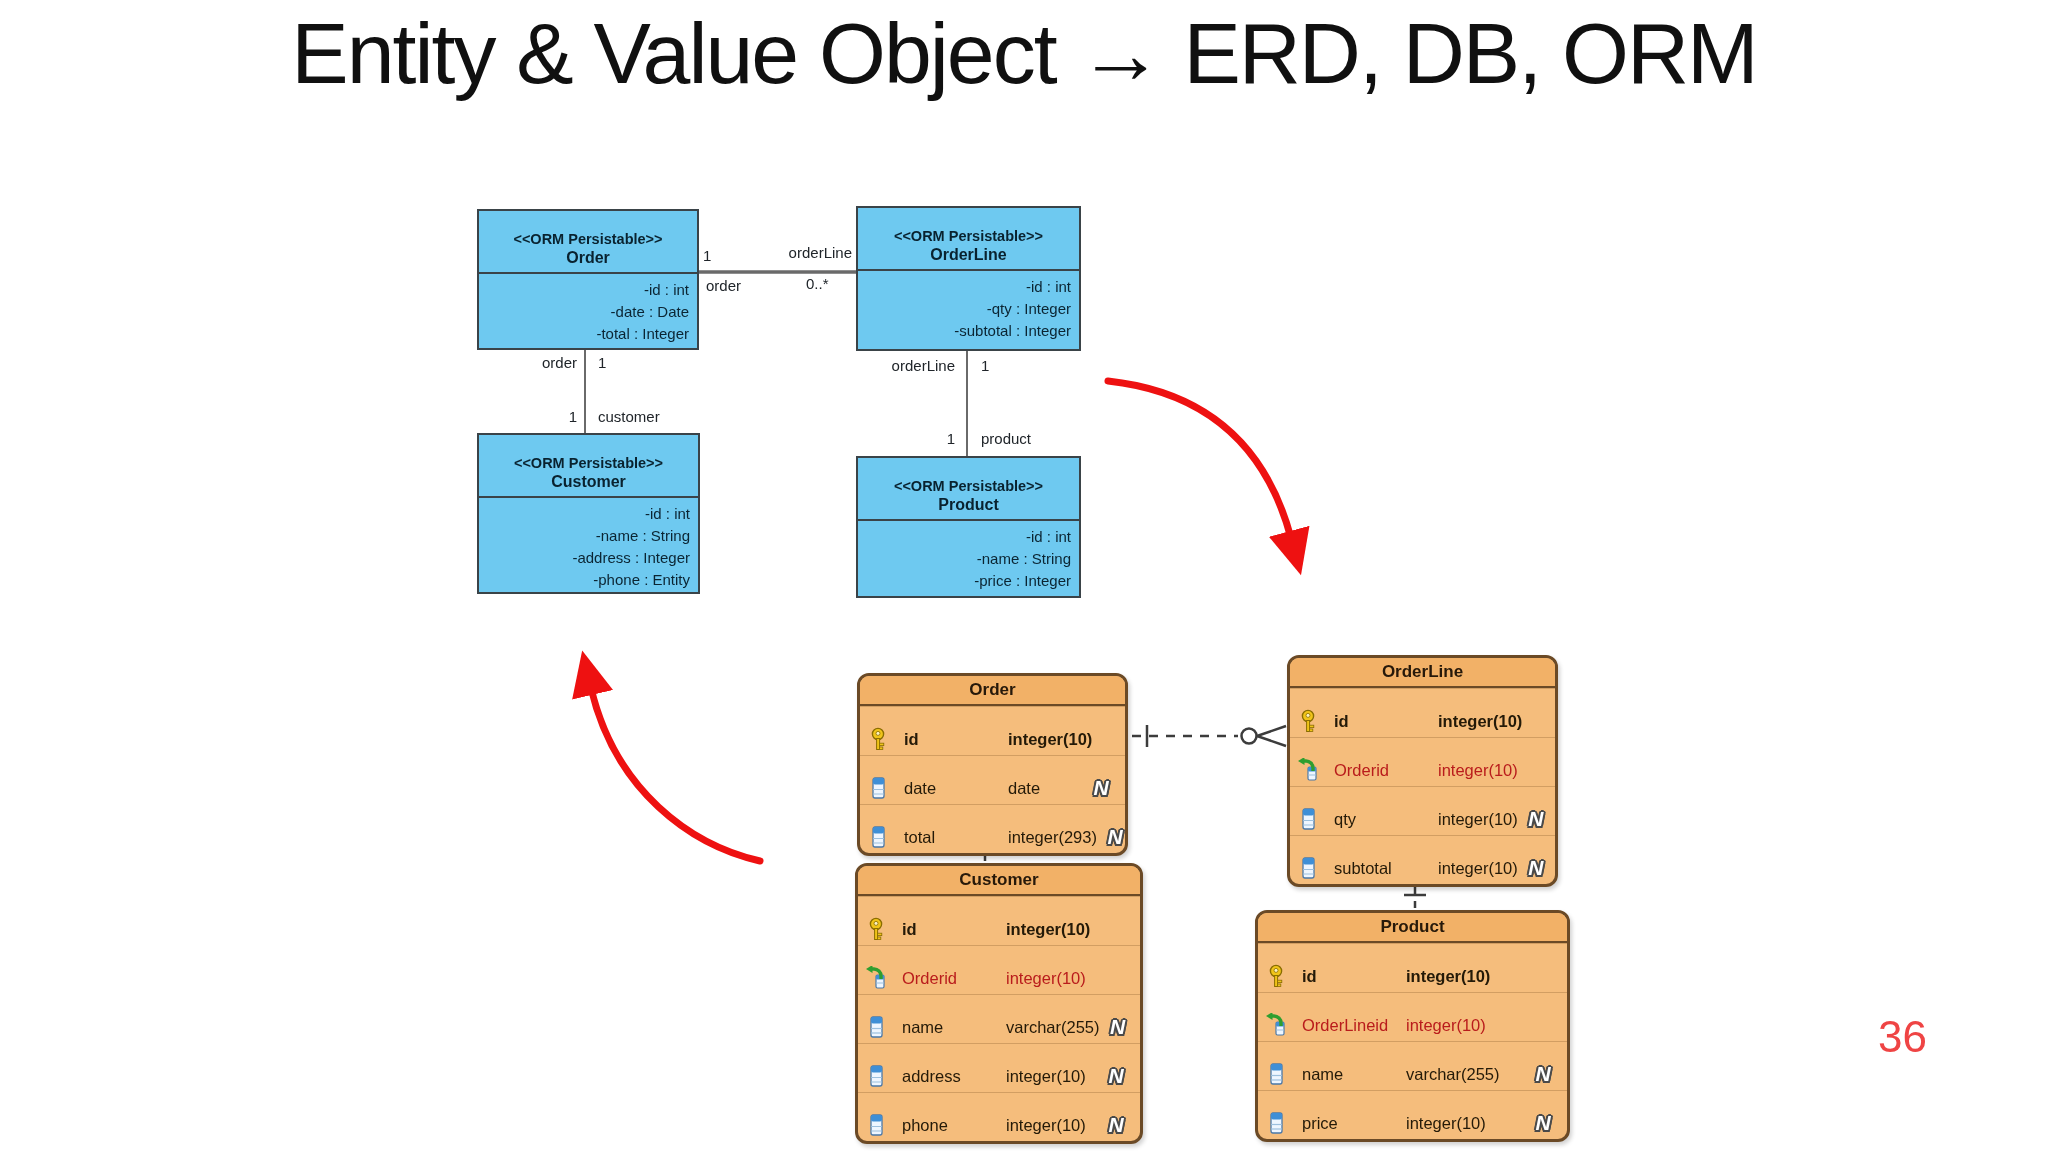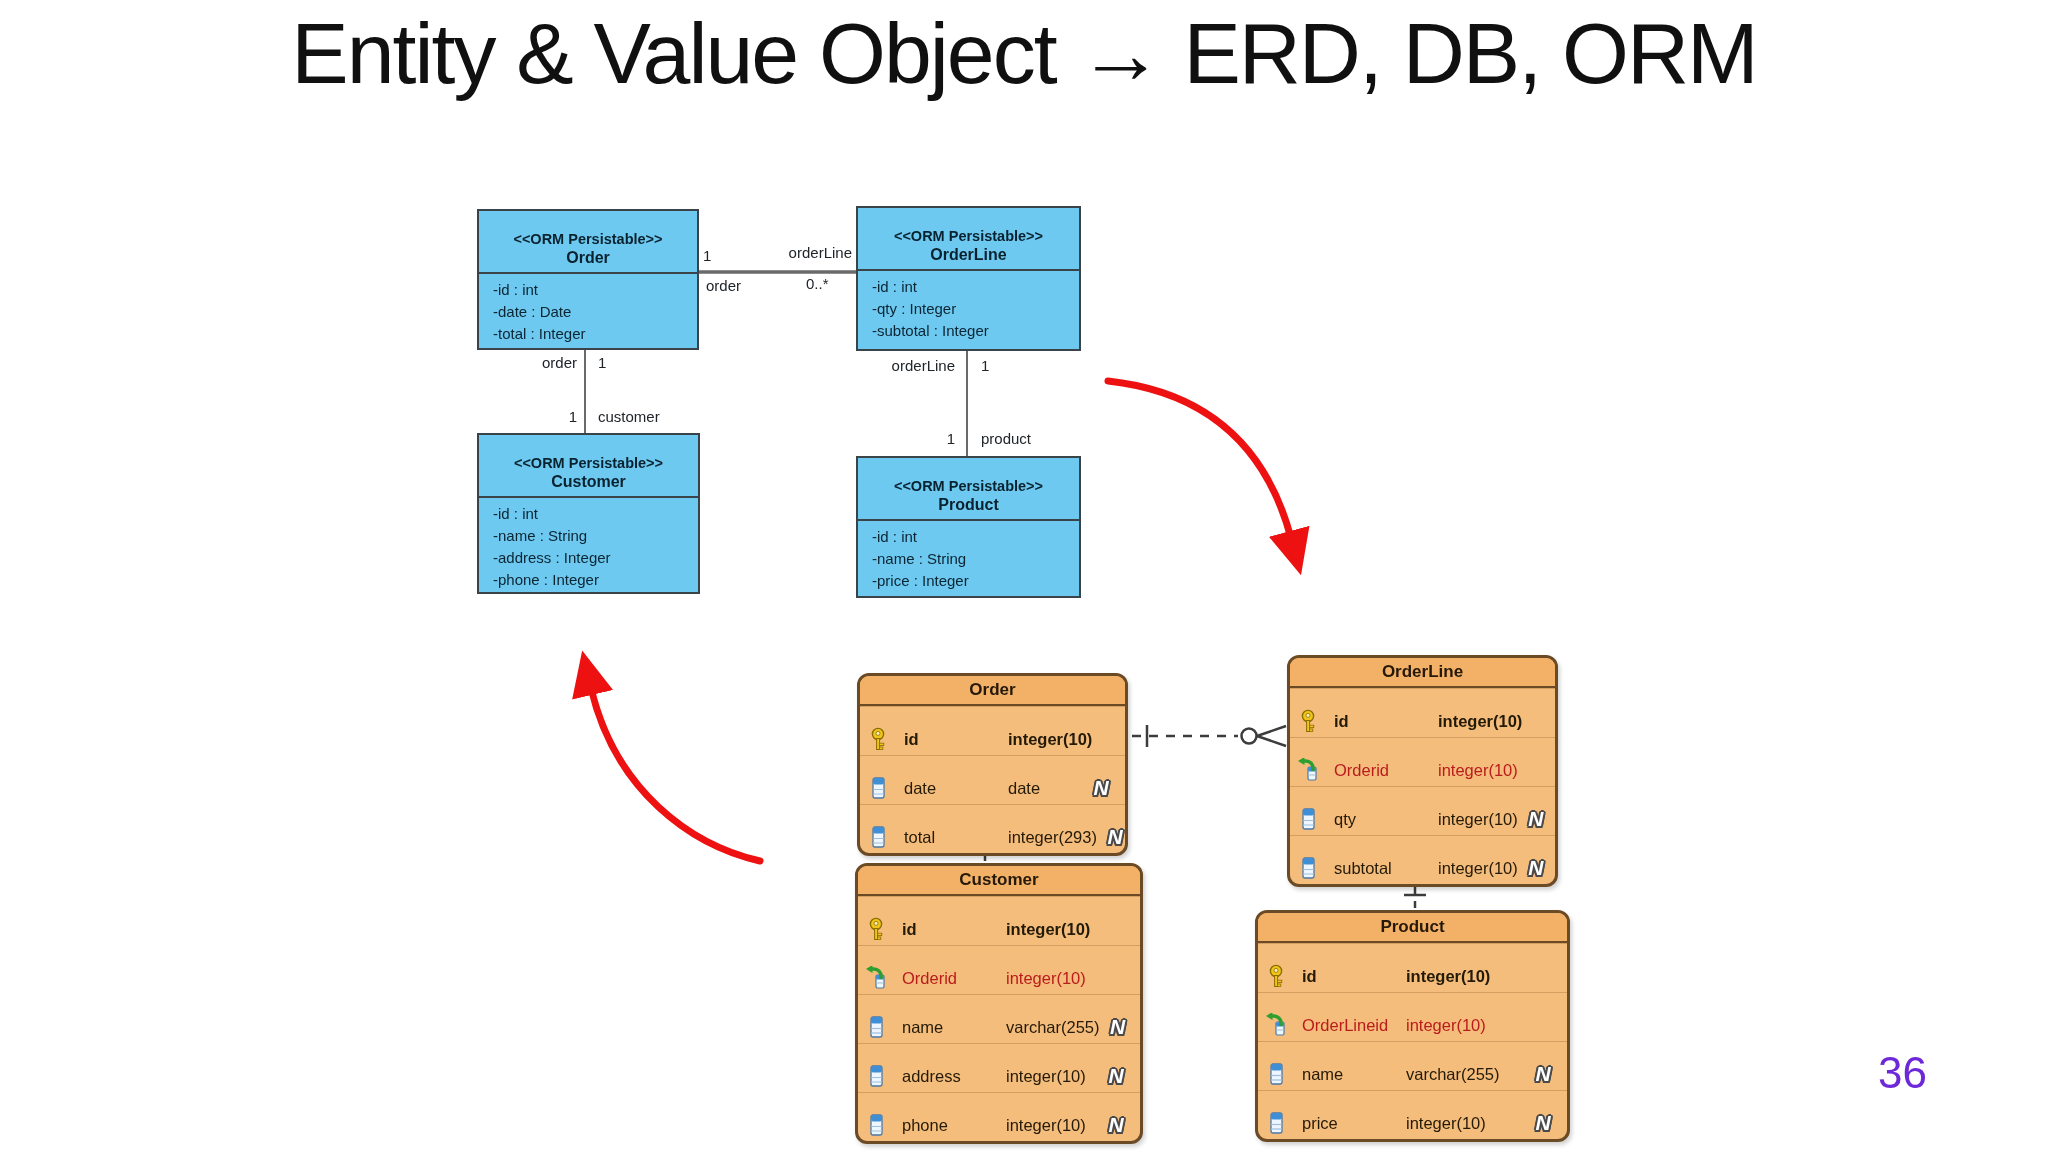--- a/index.html
+++ b/index.html
@@ -23,21 +23,21 @@
   .red-arrow{stroke:var(--arrow-red);fill:none;stroke-linecap:round;}
   .red-head{fill:var(--arrow-red);}
   
   .uml-class{
     position:absolute;z-index:2;background:var(--uml-fill);
     border:2px solid var(--uml-border);box-sizing:border-box;
   }
   .uml-head{border-bottom:2px solid var(--uml-border);padding:20px 2px 5px;text-align:center;}
   .uml-stereotype{font-size:14.5px;font-weight:bold;color:#09222f;display:block;}
   .uml-name{font-size:16px;font-weight:bold;color:#09222f;display:block;margin-top:2px;}
-  .uml-attrs{padding:5px 14px;}
+  .uml-attrs{padding:5px 8px;text-align:right;}
   .uml-attr{font-size:15px;line-height:22px;color:#0b2533;white-space:nowrap;}
   
   .assoc-label{
     position:absolute;z-index:2;font-size:15px;color:#20252a;white-space:nowrap;
   }
   .ra{text-align:right;}
   
   .erd-table{
     position:absolute;z-index:2;background:var(--erd-fill);
     border:3px solid var(--erd-border);border-radius:12px;box-sizing:border-box;
@@ -56,21 +56,21 @@
   .row-pk .erd-col-name,.row-pk .erd-col-type{font-weight:bold;}
   .row-fk .erd-col-name,.row-fk .erd-col-type{color:#b91c1c;}
   .nullable-badge{
     font-weight:bold;font-style:italic;font-size:21px;color:#ffffff;text-align:center;
     text-shadow:2px 0 0 #4a4a4a,-2px 0 0 #4a4a4a,0 2px 0 #4a4a4a,0 -2px 0 #4a4a4a,
       1.5px 1.5px 0 #4a4a4a,-1.5px 1.5px 0 #4a4a4a,1.5px -1.5px 0 #4a4a4a,-1.5px -1.5px 0 #4a4a4a;
   }
   .erd-icon{width:22px;height:24px;display:block;}
   
   .page-number{
-    position:absolute;left:1878px;top:1048px;font-size:44px;color:#6d28d9;z-index:2;text-align:center;
+    position:absolute;left:1878px;top:1012px;font-size:44px;color:#ef4444;z-index:2;text-align:center;
   }
 </style>
 </head>
 <body>
 
 <div class="slide-title">Entity &amp; Value Object → ERD, DB, ORM</div>
 
 <svg class="overlay" width="2048" height="1152" viewBox="0 0 2048 1152">
   <defs>
     <marker id="redhead" markerWidth="7.5" markerHeight="7" refX="1" refY="3" orient="auto">
@@ -132,21 +132,21 @@
 
 <div class="uml-class" style="left:477px;top:433px;width:223px;height:161px;">
   <div class="uml-head">
     <span class="uml-stereotype">&lt;&lt;ORM Persistable&gt;&gt;</span>
     <span class="uml-name">Customer</span>
   </div>
   <div class="uml-attrs">
     <div class="uml-attr">-id : int</div>
     <div class="uml-attr">-name : String</div>
     <div class="uml-attr">-address : Integer</div>
-    <div class="uml-attr">-phone : Integer</div>
+    <div class="uml-attr">-phone : Entity</div>
   </div>
 </div>
 
 <div class="uml-class" style="left:856px;top:456px;width:225px;height:142px;">
   <div class="uml-head">
     <span class="uml-stereotype">&lt;&lt;ORM Persistable&gt;&gt;</span>
     <span class="uml-name">Product</span>
   </div>
   <div class="uml-attrs">
     <div class="uml-attr">-id : int</div>

